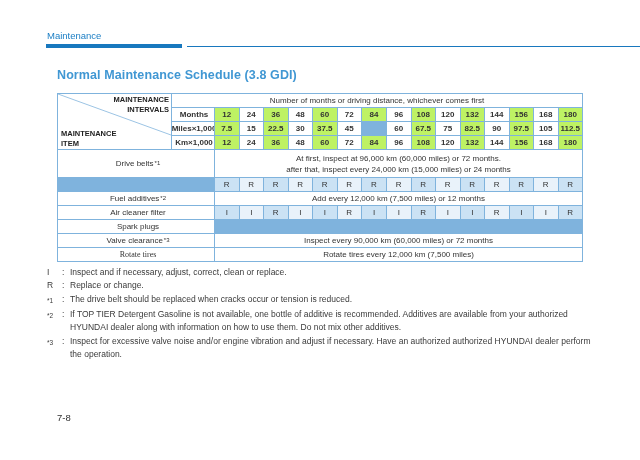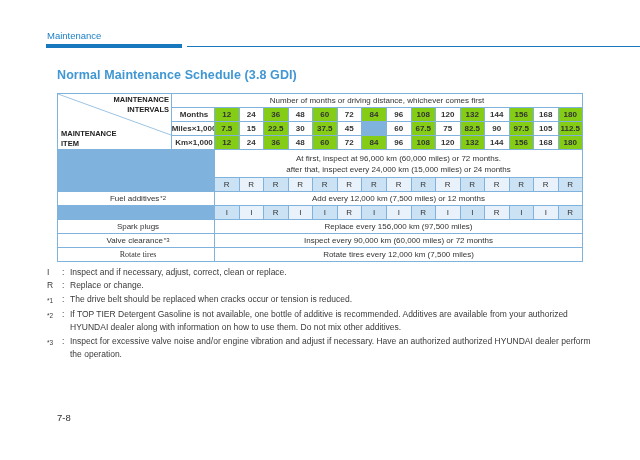--- a/index.html
+++ b/index.html
@@ -24,21 +24,21 @@
     background:#fff; display:flex; align-items:center; justify-content:center;
     font-size:8px; color:#333; overflow:hidden; white-space:nowrap;
   }
   .corner { position:relative; }
   .corner svg { position:absolute; left:0; top:0; width:100%; height:100%; }
   .corner .ctop { position:absolute; top:1px; right:2px; text-align:right; font-weight:bold; font-size:7.5px; line-height:9.5px; color:#222; }
   .corner .cbot { position:absolute; bottom:1px; left:3px; text-align:left; font-weight:bold; font-size:7.5px; line-height:9.5px; color:#222; }
   .hd { background:#cfe4f5; font-weight:normal; font-size:8px; }
   .il { justify-content:flex-start; padding-left:2px; font-weight:bold; font-size:7px; }
   .vc { font-weight:bold; font-size:7.5px; }
-  .vc.b { background:#84cc16; } .vc.w { background:#ffffff; }
+  .vc.b { background:#bef264; } .vc.w { background:#ffffff; }
   .bl { justify-content:flex-start; padding-left:4px; font-size:8px; }
   .bl sup { font-size:6px; line-height:0; margin-left:1px; position:relative; top:-1px; }
   .bc { font-size:8px; }
   .bc.b2 { background:#cbe2f4; } .bc.w2 { background:#e9f2fa; }
   .bt { flex-direction:column; line-height:11px; font-size:8px; }
   
   .notes { position:absolute; left:47px; top:266px; width:546px; font-size:8.5px; color:#3a3a3a; }
   .note { display:flex; line-height:13.4px; }
   .note .m { width:15px; flex:none; }
   .note .m.supm { font-size:6.5px; padding-top:1.5px; }
@@ -112,20 +112,24 @@
     <div class="vc w" style="grid-area: 4 / 8;">72</div>
     <div class="vc b" style="grid-area: 4 / 9;">84</div>
     <div class="vc w" style="grid-area: 4 / 10;">96</div>
     <div class="vc b" style="grid-area: 4 / 11;">108</div>
     <div class="vc w" style="grid-area: 4 / 12;">120</div>
     <div class="vc b" style="grid-area: 4 / 13;">132</div>
     <div class="vc w" style="grid-area: 4 / 14;">144</div>
     <div class="vc b" style="grid-area: 4 / 15;">156</div>
     <div class="vc w" style="grid-area: 4 / 16;">168</div>
     <div class="vc b" style="grid-area: 4 / 17;">180</div>
+    <div class="bl" style="grid-area: 5 / 1 / auto / 3;">
+      <span>Drive belts</span>
+      <sup>*1</sup>
+    </div>
     <div class="bt" style="grid-area: 5 / 3 / auto / 18;">
       <div>At first, inspect at 96,000 km (60,000 miles) or 72 months.</div>
       <div>after that, inspect every 24,000 km (15,000 miles) or 24 months</div>
     </div>
     <div class="bc b2" style="grid-area: 6 / 3;">R</div>
     <div class="bc w2" style="grid-area: 6 / 4;">R</div>
     <div class="bc b2" style="grid-area: 6 / 5;">R</div>
     <div class="bc w2" style="grid-area: 6 / 6;">R</div>
     <div class="bc b2" style="grid-area: 6 / 7;">R</div>
     <div class="bc w2" style="grid-area: 6 / 8;">R</div>
@@ -138,41 +142,41 @@
     <div class="bc b2" style="grid-area: 6 / 15;">R</div>
     <div class="bc w2" style="grid-area: 6 / 16;">R</div>
     <div class="bc b2" style="grid-area: 6 / 17;">R</div>
     <div class="bl" style="grid-area: 7 / 1 / auto / 3;">
       <span>Fuel additives</span>
       <sup>*2</sup>
     </div>
     <div class="bt" style="grid-area: 7 / 3 / auto / 18;">
       <div>Add every 12,000 km (7,500 miles) or 12 months</div>
     </div>
+    <div class="bl" style="grid-area: 8 / 1 / auto / 3;">
+      <span>Air cleaner filter</span>
+    </div>
     <div class="bc b2" style="grid-area: 8 / 3;">I</div>
     <div class="bc w2" style="grid-area: 8 / 4;">I</div>
     <div class="bc b2" style="grid-area: 8 / 5;">R</div>
     <div class="bc w2" style="grid-area: 8 / 6;">I</div>
     <div class="bc b2" style="grid-area: 8 / 7;">I</div>
     <div class="bc w2" style="grid-area: 8 / 8;">R</div>
     <div class="bc b2" style="grid-area: 8 / 9;">I</div>
     <div class="bc w2" style="grid-area: 8 / 10;">I</div>
     <div class="bc b2" style="grid-area: 8 / 11;">R</div>
     <div class="bc w2" style="grid-area: 8 / 12;">I</div>
     <div class="bc b2" style="grid-area: 8 / 13;">I</div>
     <div class="bc w2" style="grid-area: 8 / 14;">R</div>
     <div class="bc b2" style="grid-area: 8 / 15;">I</div>
     <div class="bc w2" style="grid-area: 8 / 16;">I</div>
     <div class="bc b2" style="grid-area: 8 / 17;">R</div>
     <div class="bl" style="grid-area: 9 / 1 / auto / 3;">
       <span>Spark plugs</span>
     </div>
-    <div class="bt" style="grid-area: 9 / 3 / auto / 18;">
-      <div>Replace every 156,000 km (97,500 miles)</div>
-    </div>
     <div class="bl" style="grid-area: 10 / 1 / auto / 3;">
       <span>Valve clearance</span>
       <sup>*3</sup>
     </div>
     <div class="bt" style="grid-area: 10 / 3 / auto / 18;">
       <div>Inspect every 90,000 km (60,000 miles) or 72 months</div>
     </div>
     <div class="bl" style="grid-area: 11 / 1 / auto / 3; font-family: Liberation Serif, serif;">
       <span>Rotate tires</span>
     </div>

